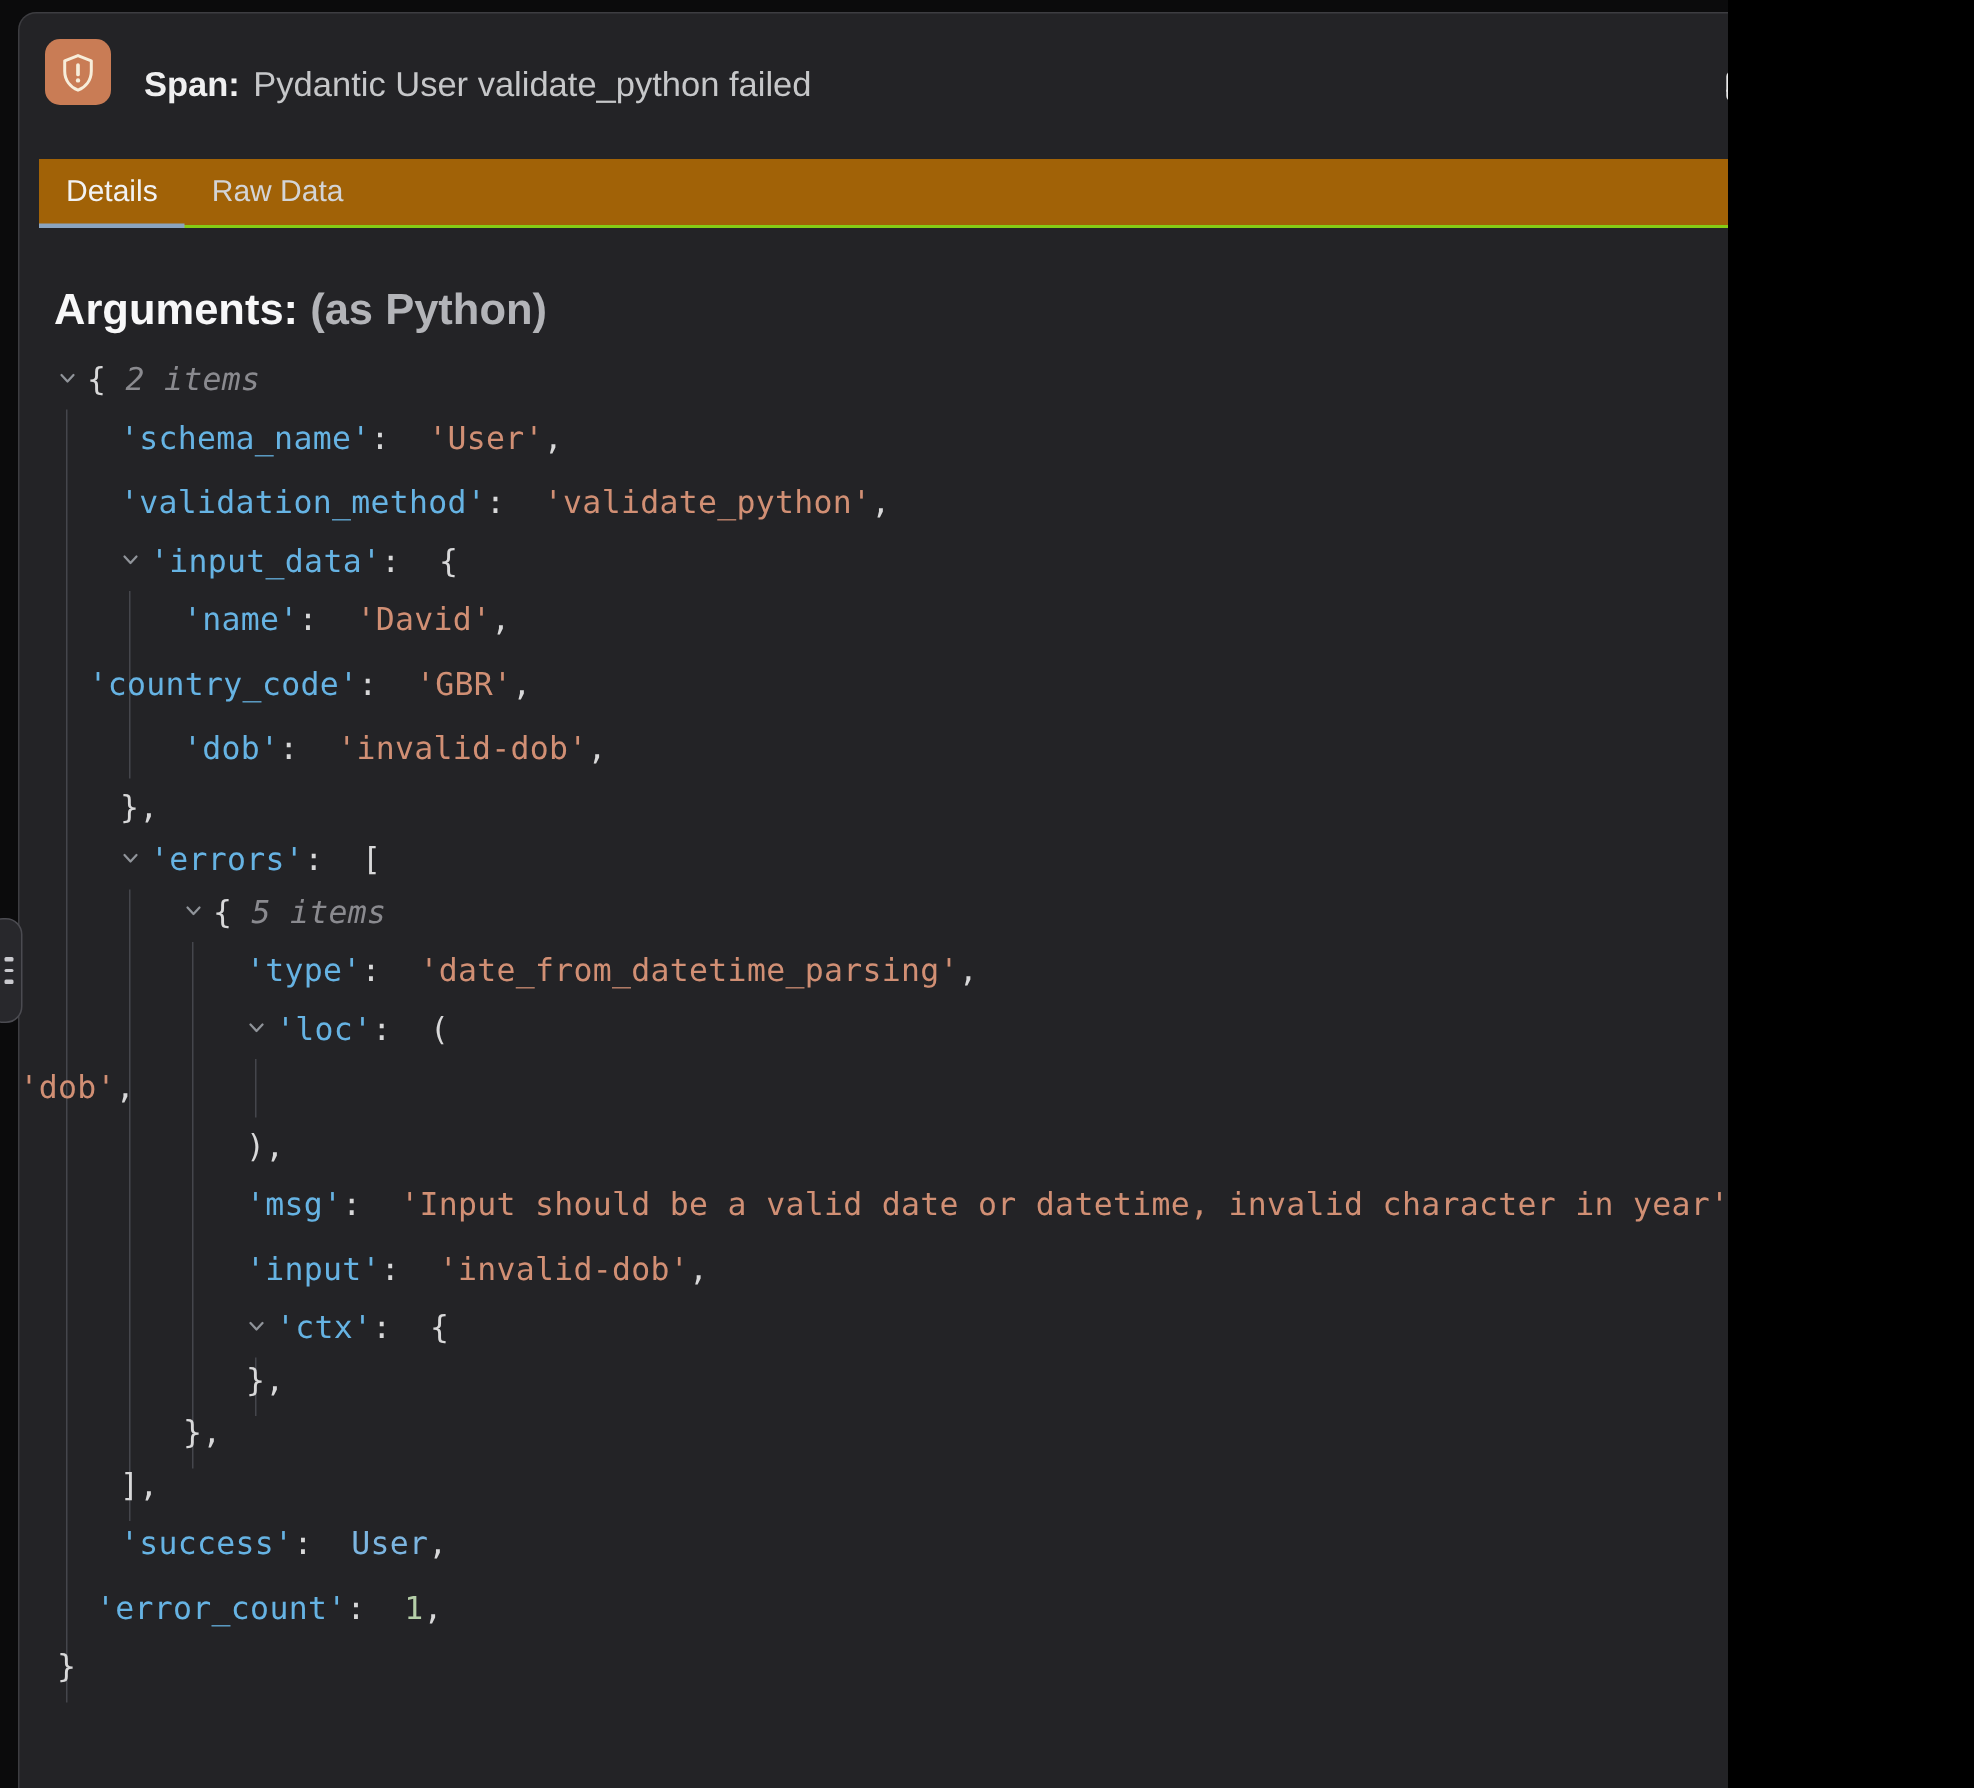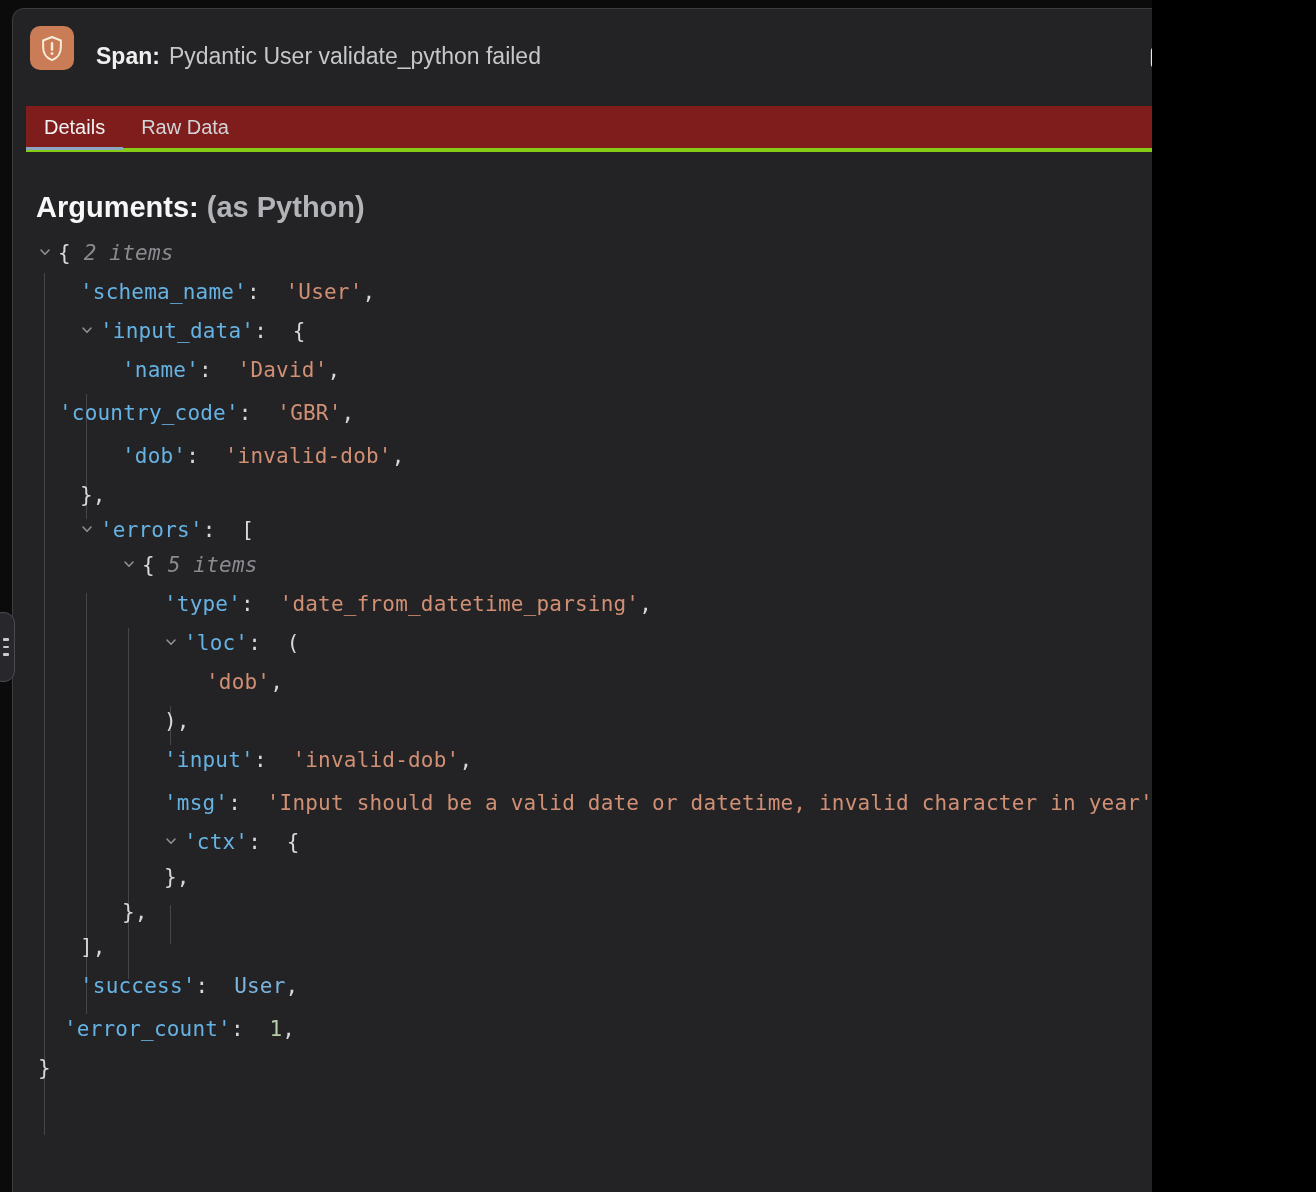--- a/index.html
+++ b/index.html
@@ -22,21 +22,21 @@
     background:#c97c55; border-radius:10px;
     display:flex; align-items:center; justify-content:center;
   }
   .title { position:absolute; left:83px; top:34px; font-size:23px; color:#c6c7c9; white-space:nowrap; }
   .title .prefix { font-weight:700; color:#efeff0; margin-right:9px; }
   .header-actions { position:absolute; top:34px; right:32px; display:flex; align-items:center; gap:24px; }
   .hicon { display:flex; align-items:center; justify-content:center; width:28px; height:28px; cursor:pointer; }
   
   .tabbar {
     position:absolute; top:97px; left:13px; width:1254px; height:46px;
-    background:#7f1d1d; border-bottom:4px solid #84cc16;
+    background:#a16207; border-bottom:2px solid #84cc16;
     display:flex; align-items:stretch; box-sizing:border-box;
   }
   .tab {
     padding:0 18px; display:flex; align-items:center;
     font-size:20px; color:#d3d4d6; position:relative; cursor:pointer;
   }
   .tab.active { color:#f2f2f3; }
   .tab.active::after {
     content:""; position:absolute; left:0; right:0; bottom:-2px; height:3px;
     background:#8ba4bf;
@@ -123,41 +123,42 @@
     <div class="content">
       <h2 class="section-heading">
         <span>Arguments:</span>
         <span class="sub">(as Python)</span>
       </h2>
       <div class="code" id="code">
           <div class="row struct" style="padding-left: 25px;"><span class="chev"><svg width="14" height="14" viewBox="0 0 14 14">
                 <path d="M3 5 L7 9.3 L11 5" fill="none" stroke="#90949a" stroke-width="1.5" stroke-linecap="round" stroke-linejoin="round"></path>
               </svg></span><span class="tk-punc">{ </span><span class="tk-meta">2 items</span></div>
           <div class="row leaf" style="padding-left: 67px;"><span class="tk-key">'schema_name'</span><span class="tk-punc">:  </span><span class="tk-str">'User'</span><span class="tk-punc">,</span></div>
+          <div class="row leaf" style="padding-left: 67px;"><span class="tk-key">'validation_method'</span><span class="tk-punc">:  </span><span class="tk-str">'validate_python'</span><span class="tk-punc">,</span></div>
           <div class="row struct" style="padding-left: 67px;"><span class="chev"><svg width="14" height="14" viewBox="0 0 14 14">
                 <path d="M3 5 L7 9.3 L11 5" fill="none" stroke="#90949a" stroke-width="1.5" stroke-linecap="round" stroke-linejoin="round"></path>
               </svg></span><span class="tk-key">'input_data'</span><span class="tk-punc">:  {</span></div>
           <div class="row leaf" style="padding-left: 109px;"><span class="tk-key">'name'</span><span class="tk-punc">:  </span><span class="tk-str">'David'</span><span class="tk-punc">,</span></div>
           <div class="row leaf" style="padding-left: 46px;"><span class="tk-key">'country_code'</span><span class="tk-punc">:  </span><span class="tk-str">'GBR'</span><span class="tk-punc">,</span></div>
           <div class="row leaf" style="padding-left: 109px;"><span class="tk-key">'dob'</span><span class="tk-punc">:  </span><span class="tk-str">'invalid-dob'</span><span class="tk-punc">,</span></div>
           <div class="row struct" style="padding-left: 67px;"><span class="tk-punc">},</span></div>
           <div class="row struct" style="padding-left: 67px;"><span class="chev"><svg width="14" height="14" viewBox="0 0 14 14">
                 <path d="M3 5 L7 9.3 L11 5" fill="none" stroke="#90949a" stroke-width="1.5" stroke-linecap="round" stroke-linejoin="round"></path>
               </svg></span><span class="tk-key">'errors'</span><span class="tk-punc">:  [</span></div>
           <div class="row struct" style="padding-left: 109px;"><span class="chev"><svg width="14" height="14" viewBox="0 0 14 14">
                 <path d="M3 5 L7 9.3 L11 5" fill="none" stroke="#90949a" stroke-width="1.5" stroke-linecap="round" stroke-linejoin="round"></path>
               </svg></span><span class="tk-punc">{ </span><span class="tk-meta">5 items</span></div>
           <div class="row leaf" style="padding-left: 151px;"><span class="tk-key">'type'</span><span class="tk-punc">:  </span><span class="tk-str">'date_from_datetime_parsing'</span><span class="tk-punc">,</span></div>
           <div class="row struct" style="padding-left: 151px;"><span class="chev"><svg width="14" height="14" viewBox="0 0 14 14">
                 <path d="M3 5 L7 9.3 L11 5" fill="none" stroke="#90949a" stroke-width="1.5" stroke-linecap="round" stroke-linejoin="round"></path>
               </svg></span><span class="tk-key">'loc'</span><span class="tk-punc">:  (</span></div>
-          <div class="row leaf" style="padding-left: 193px;"><span class="tk-str">'dob'</span><span class="tk-punc">,</span></div>
+          <div class="row leaf" style=""><span class="tk-str">'dob'</span><span class="tk-punc">,</span></div>
           <div class="row struct" style="padding-left: 151px;"><span class="tk-punc">),</span></div>
+          <div class="row leaf" style="padding-left: 151px;"><span class="tk-key">'msg'</span><span class="tk-punc">:  </span><span class="tk-str">'Input should be a valid date or datetime, invalid character in year'</span><span class="tk-punc">,</span></div>
           <div class="row leaf" style="padding-left: 151px;"><span class="tk-key">'input'</span><span class="tk-punc">:  </span><span class="tk-str">'invalid-dob'</span><span class="tk-punc">,</span></div>
-          <div class="row leaf" style="padding-left: 151px;"><span class="tk-key">'msg'</span><span class="tk-punc">:  </span><span class="tk-str">'Input should be a valid date or datetime, invalid character in year'</span><span class="tk-punc">,</span></div>
           <div class="row struct" style="padding-left: 151px;"><span class="chev"><svg width="14" height="14" viewBox="0 0 14 14">
                 <path d="M3 5 L7 9.3 L11 5" fill="none" stroke="#90949a" stroke-width="1.5" stroke-linecap="round" stroke-linejoin="round"></path>
               </svg></span><span class="tk-key">'ctx'</span><span class="tk-punc">:  {</span></div>
           <div class="row struct" style="padding-left: 151px;"><span class="tk-punc">},</span></div>
           <div class="row struct" style="padding-left: 109px;"><span class="tk-punc">},</span></div>
           <div class="row struct" style="padding-left: 67px;"><span class="tk-punc">],</span></div>
           <div class="row leaf" style="padding-left: 67px;"><span class="tk-key">'success'</span><span class="tk-punc">:  </span><span class="tk-bool">User</span><span class="tk-punc">,</span></div>
           <div class="row leaf" style="padding-left: 51px;"><span class="tk-key">'error_count'</span><span class="tk-punc">:  </span><span class="tk-num">1</span><span class="tk-punc">,</span></div>
           <div class="row struct" style="padding-left: 25px;"><span class="tk-punc">}</span></div>
           <div class="guide" style="left: 31px; top: 37px; height: 862px;"></div>

